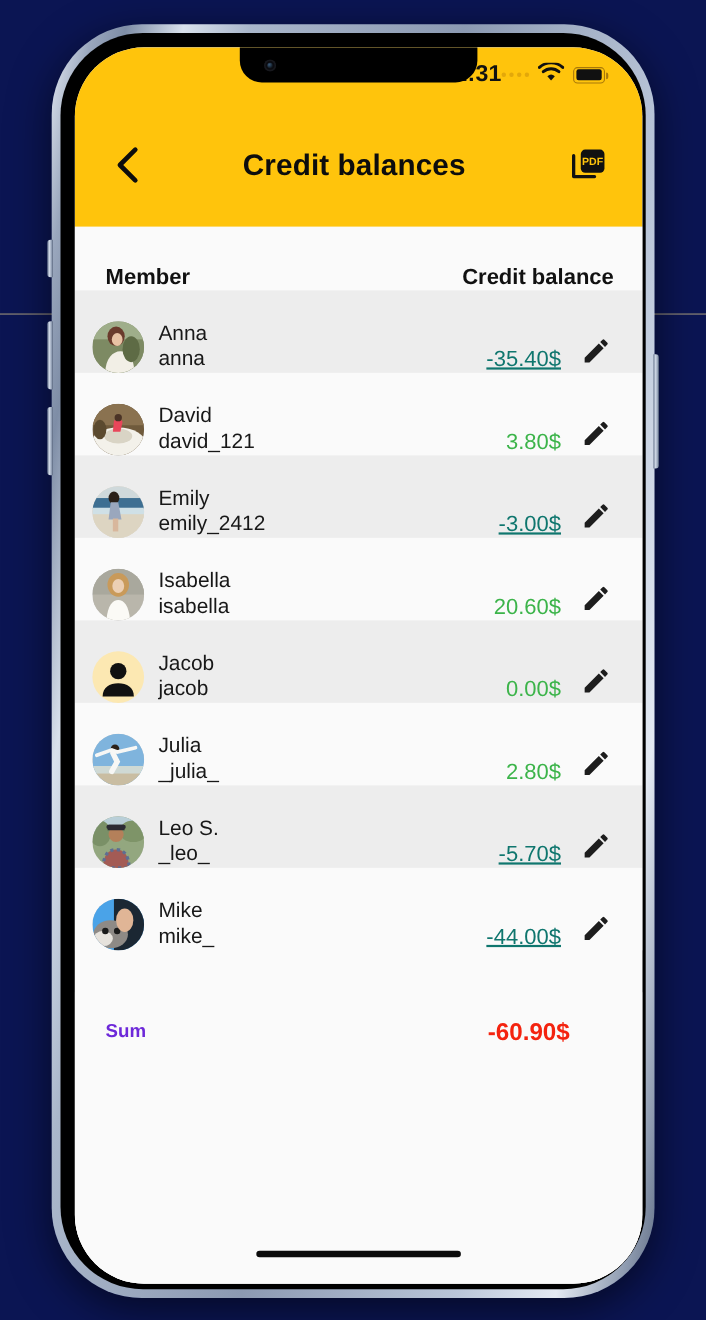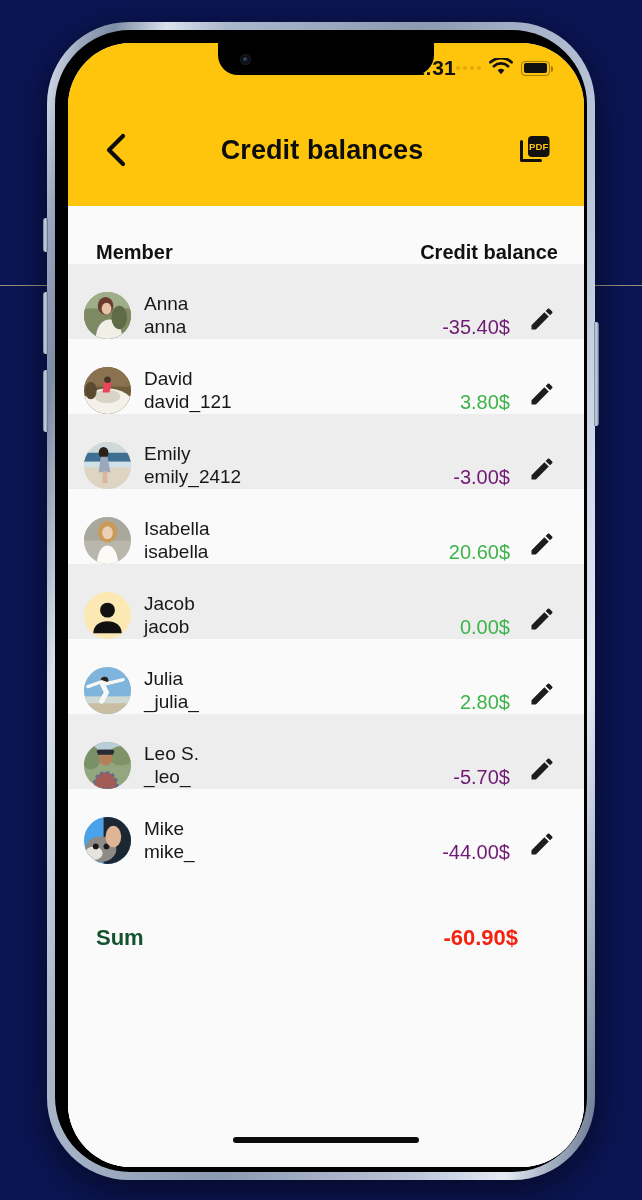--- a/index.html
+++ b/index.html
@@ -263,44 +263,44 @@
     color: #181818;
     white-space: nowrap;
   }
 
   .amount {
     margin-left: auto;
     font-size: 20px;
     text-align: right;
     white-space: nowrap;
   }
-  .amount.neg { color: #701a75; }
+  .amount.neg { color: #0f766e; text-decoration: underline; }
   .amount.pos { color: #3cb44a; }
 
   .edit-btn {
     width: 40px; height: 40px;
     margin-left: 12px;
     flex: 0 0 auto;
     display: flex; align-items: center; justify-content: center;
     cursor: pointer;
   }
 
   
   .sum-row {
     display: flex;
     align-items: center;
     height: 72px;
     margin-top: 38px;
     padding: 0 66px 0 28px;
     background: #fafafa;
   }
   .sum-label {
-    font-size: 22px;
+    font-size: 17px;
     font-weight: 700;
-    color: #14532d;
+    color: #6d28d9;
   }
   .sum-value {
     margin-left: auto;
     font-size: 22px;
     font-weight: 700;
     color: #f4230f;
   }
 
   .filler { flex: 1 1 auto; background: #fafafa; }
 

